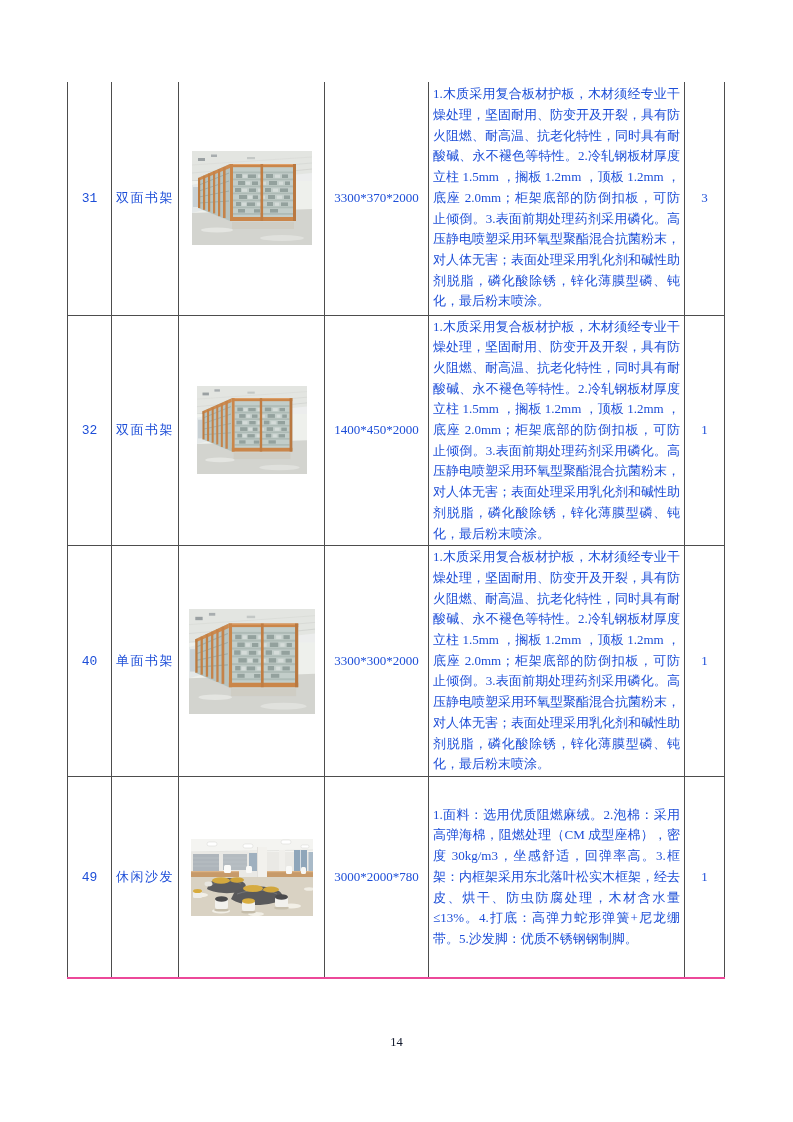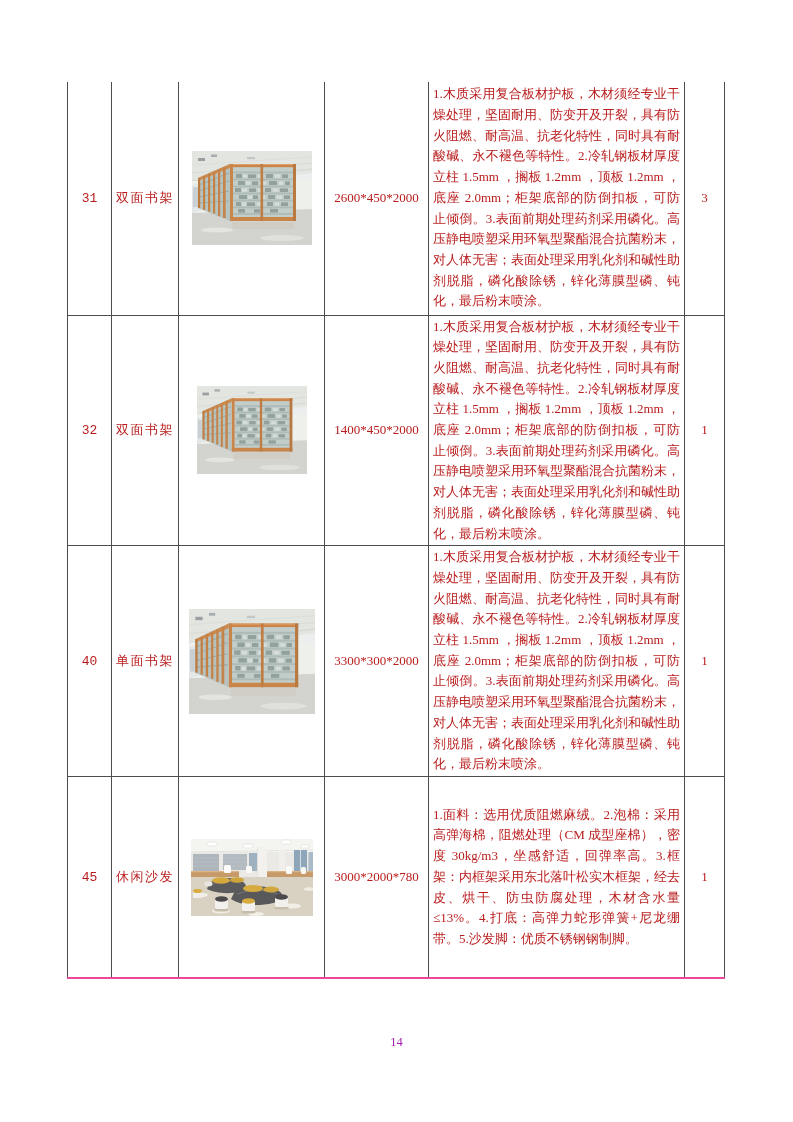--- a/index.html
+++ b/index.html
@@ -14,21 +14,21 @@
   .page { position: absolute; inset: 0; background: #fff; }
 
   table.spec-table {
     position: absolute; left: 67px; top: 82px;
     border-collapse: collapse; table-layout: fixed;
     width: 657px;
   }
   table.spec-table td {
     border: 1px solid #4d4d4d;
     text-align: center; vertical-align: middle;
-    font-size: 13px; color: #b91c1c;
+    font-size: 13px; color: #1d4ed8;
     overflow: hidden;
     margin-left: 25px;
   }
   
   table.spec-table tr.r0 td { border-top: none; }
   table.spec-table tr.r3 td { border-bottom: 2px solid #ec4899; }
 
   tr.r0 { height: 233px; }
   tr.r1 { height: 230px; }
   tr.r2 { height: 230px; }
@@ -42,21 +42,21 @@
   td.c-desc{ padding: 1px 4px; }
   .desc {
     font-size: 13px; line-height: 20.7px;
     text-align: justify; text-justify: inter-ideograph;
     text-align-last: left;
   }
   .photo { display: block; margin: 0 auto; }
 
   .page-number {
     position: absolute; top: 1035px; left: 0; width: 793px;
-    text-align: center; font-size: 12.5px; color: #a21caf;
+    text-align: center; font-size: 12.5px; color: #0f172a;
   }
   .defs-holder { position: absolute; width: 0; height: 0; overflow: hidden; }
 </style>
 </head>
 <body>
 
 <svg class="defs-holder" aria-hidden="true">
   <defs>
     <g id="bookshelf-scene">
       <rect width="120" height="94" fill="#eceded"></rect>
@@ -238,21 +238,21 @@
     </colgroup>
     <tbody>
       <tr class="r0">
         <td class="c-no">31</td>
         <td class="c-name">双面书架</td>
         <td class="c-img">
           <svg class="photo" width="120" height="94" viewBox="0 0 120 94" preserveAspectRatio="none">
               <use href="#bookshelf-scene"></use>
             </svg>
         </td>
-        <td class="c-dim">2600*450*2000</td>
+        <td class="c-dim">3300*370*2000</td>
         <td class="c-desc">
           <div class="desc">1.木质采用复合板材护板，木材须经专业干燥处理，坚固耐用、防变开及开裂，具有防火阻燃、耐高温、抗老化特性，同时具有耐酸碱、永不褪色等特性。2.冷轧钢板材厚度立柱 1.5mm ，搁板 1.2mm ，顶板 1.2mm ，底座 2.0mm；柜架底部的防倒扣板，可防止倾倒。3.表面前期处理药剂采用磷化。高压静电喷塑采用环氧型聚酯混合抗菌粉末，对人体无害；表面处理采用乳化剂和碱性助剂脱脂，磷化酸除锈，锌化薄膜型磷、钝化，最后粉末喷涂。</div>
         </td>
         <td class="c-qty">3</td>
       </tr>
 
       <tr class="r1">
         <td class="c-no">32</td>
         <td class="c-name">双面书架</td>
         <td class="c-img">
@@ -276,21 +276,21 @@
             </svg>
         </td>
         <td class="c-dim">3300*300*2000</td>
         <td class="c-desc">
           <div class="desc">1.木质采用复合板材护板，木材须经专业干燥处理，坚固耐用、防变开及开裂，具有防火阻燃、耐高温、抗老化特性，同时具有耐酸碱、永不褪色等特性。2.冷轧钢板材厚度立柱 1.5mm ，搁板 1.2mm ，顶板 1.2mm ，底座 2.0mm；柜架底部的防倒扣板，可防止倾倒。3.表面前期处理药剂采用磷化。高压静电喷塑采用环氧型聚酯混合抗菌粉末，对人体无害；表面处理采用乳化剂和碱性助剂脱脂，磷化酸除锈，锌化薄膜型磷、钝化，最后粉末喷涂。</div>
         </td>
         <td class="c-qty">1</td>
       </tr>
 
       <tr class="r3">
-        <td class="c-no">45</td>
+        <td class="c-no">49</td>
         <td class="c-name">休闲沙发</td>
         <td class="c-img">
           <svg class="photo" width="122" height="77" viewBox="0 0 122 77" preserveAspectRatio="none">
               <use href="#sofa-scene"></use>
             </svg>
         </td>
         <td class="c-dim">3000*2000*780</td>
         <td class="c-desc">
           <div class="desc">1.面料：选用优质阻燃麻绒。2.泡棉：采用高弹海棉，阻燃处理（CM 成型座棉），密度 30kg/m3，坐感舒适，回弹率高。3.框架：内框架采用东北落叶松实木框架，经去皮、烘干、防虫防腐处理，木材含水量≤13%。4.打底：高弹力蛇形弹簧+尼龙绷带。5.沙发脚：优质不锈钢钢制脚。</div>
         </td>

